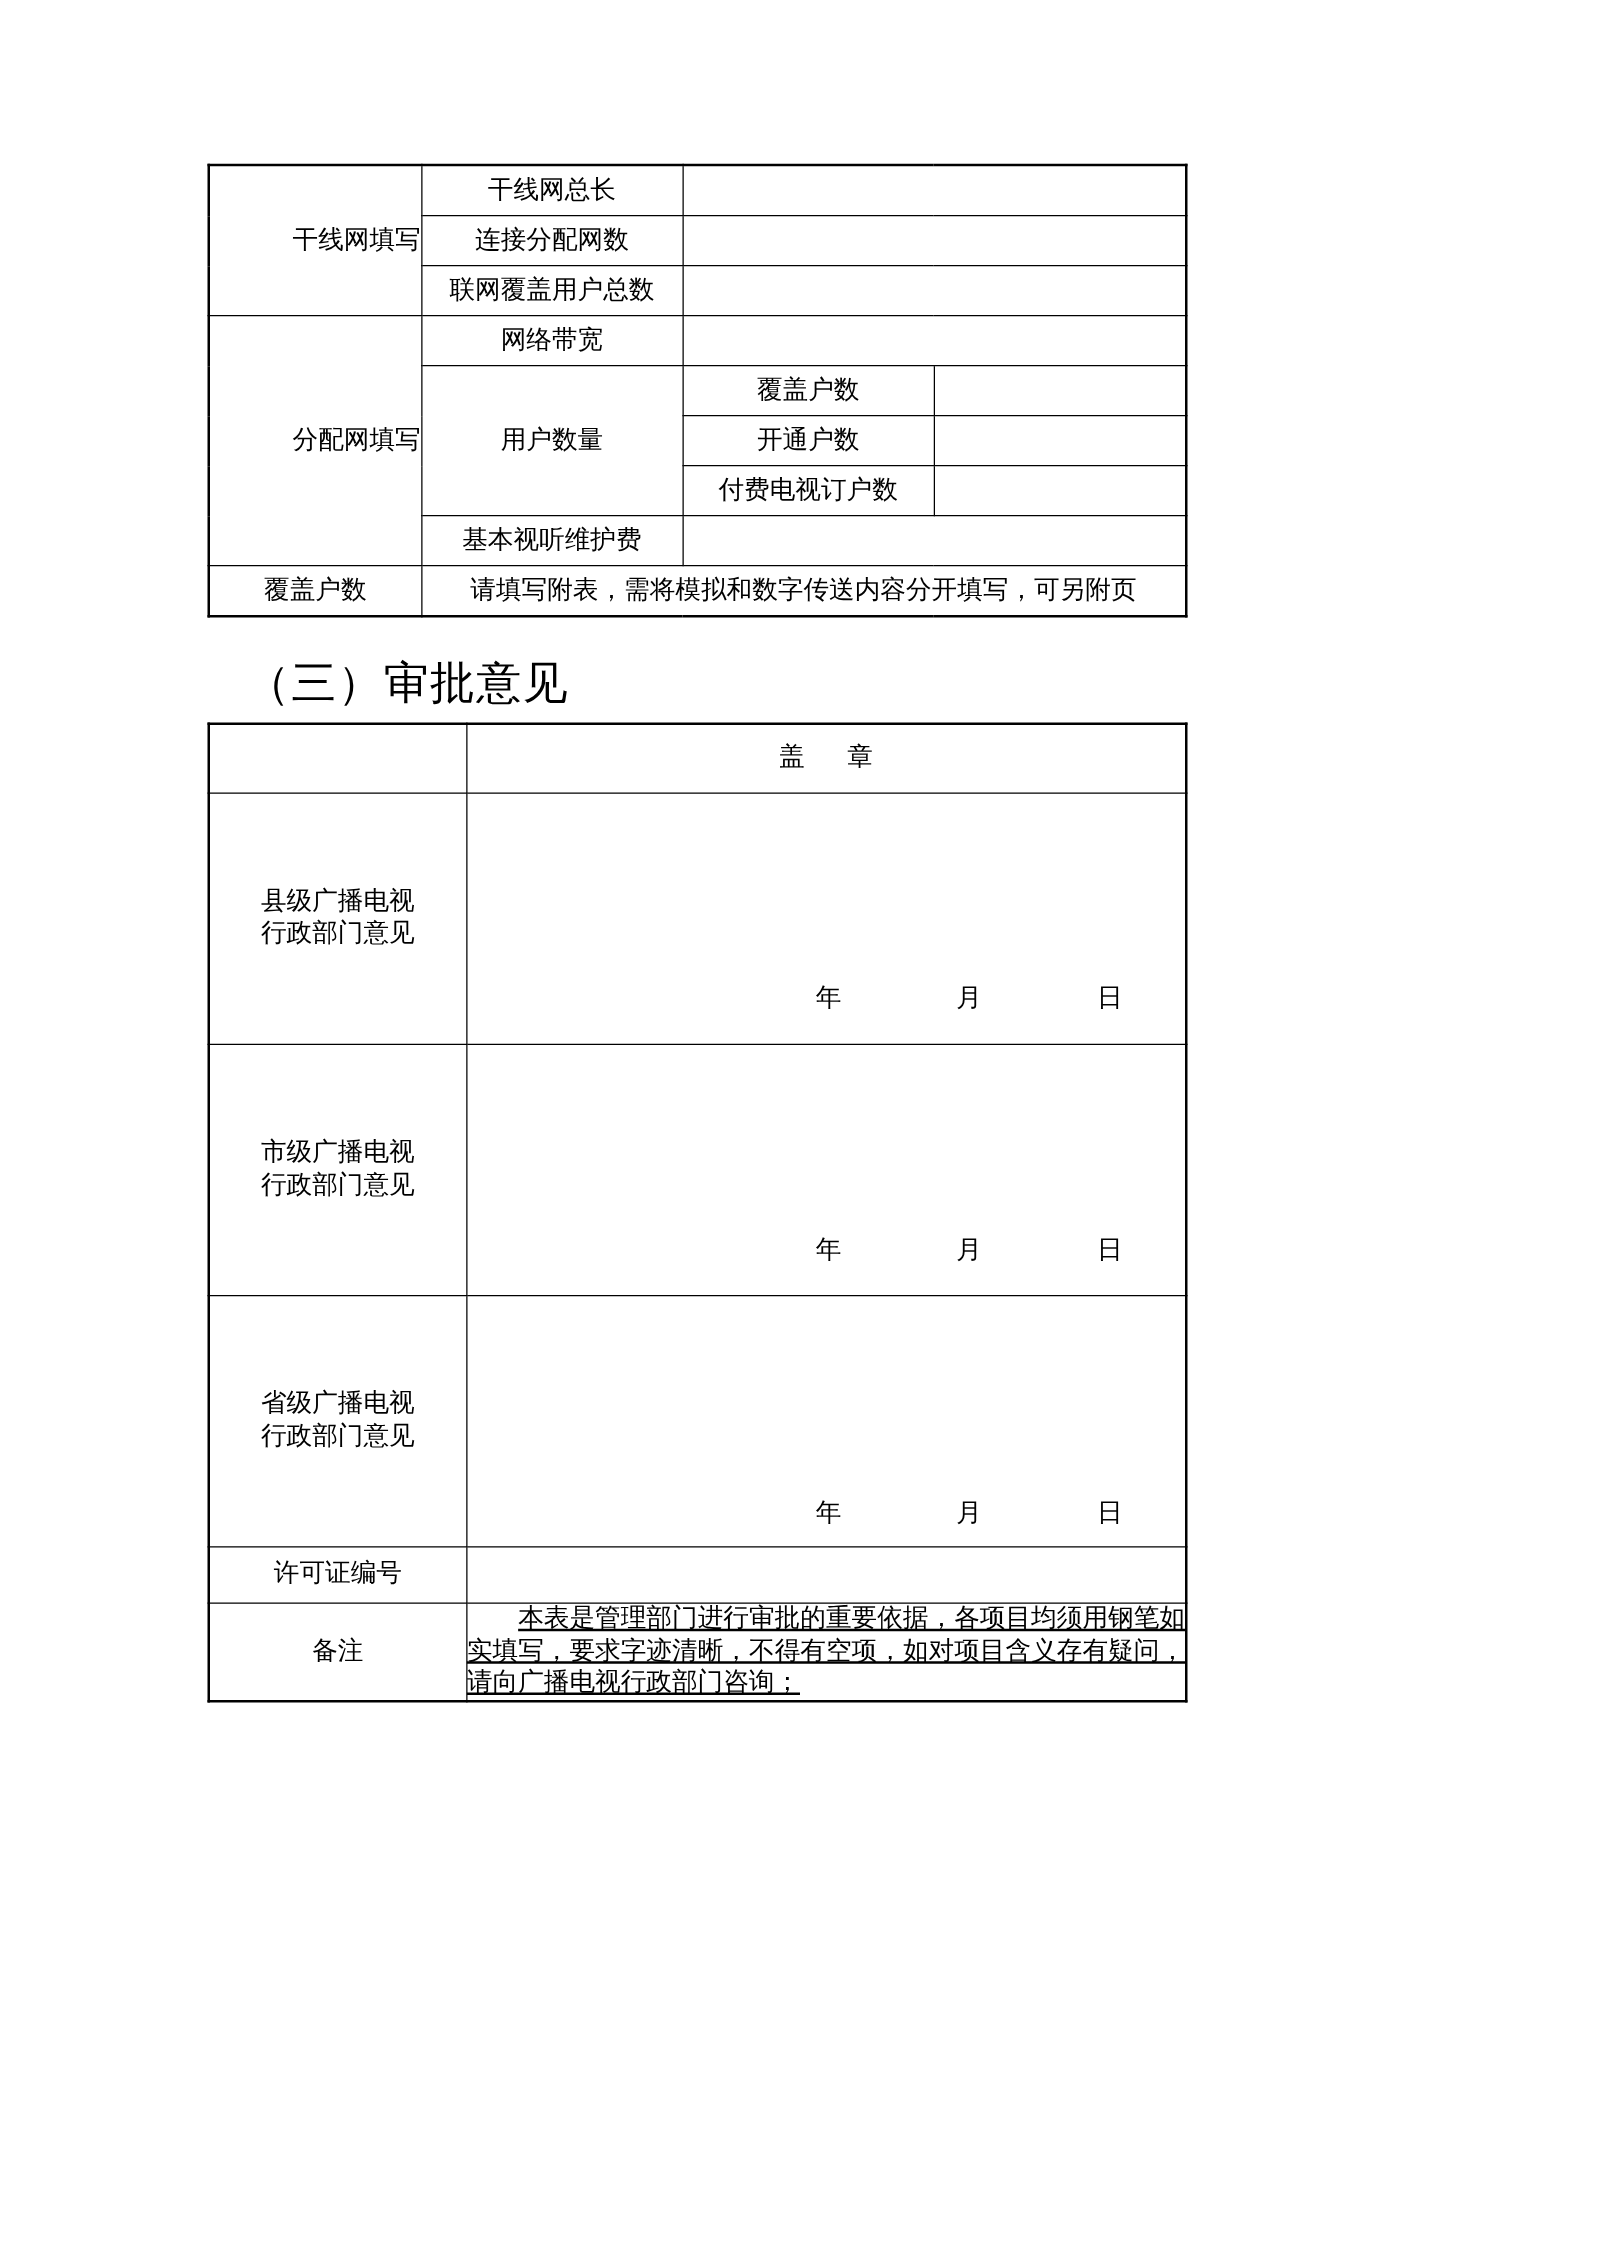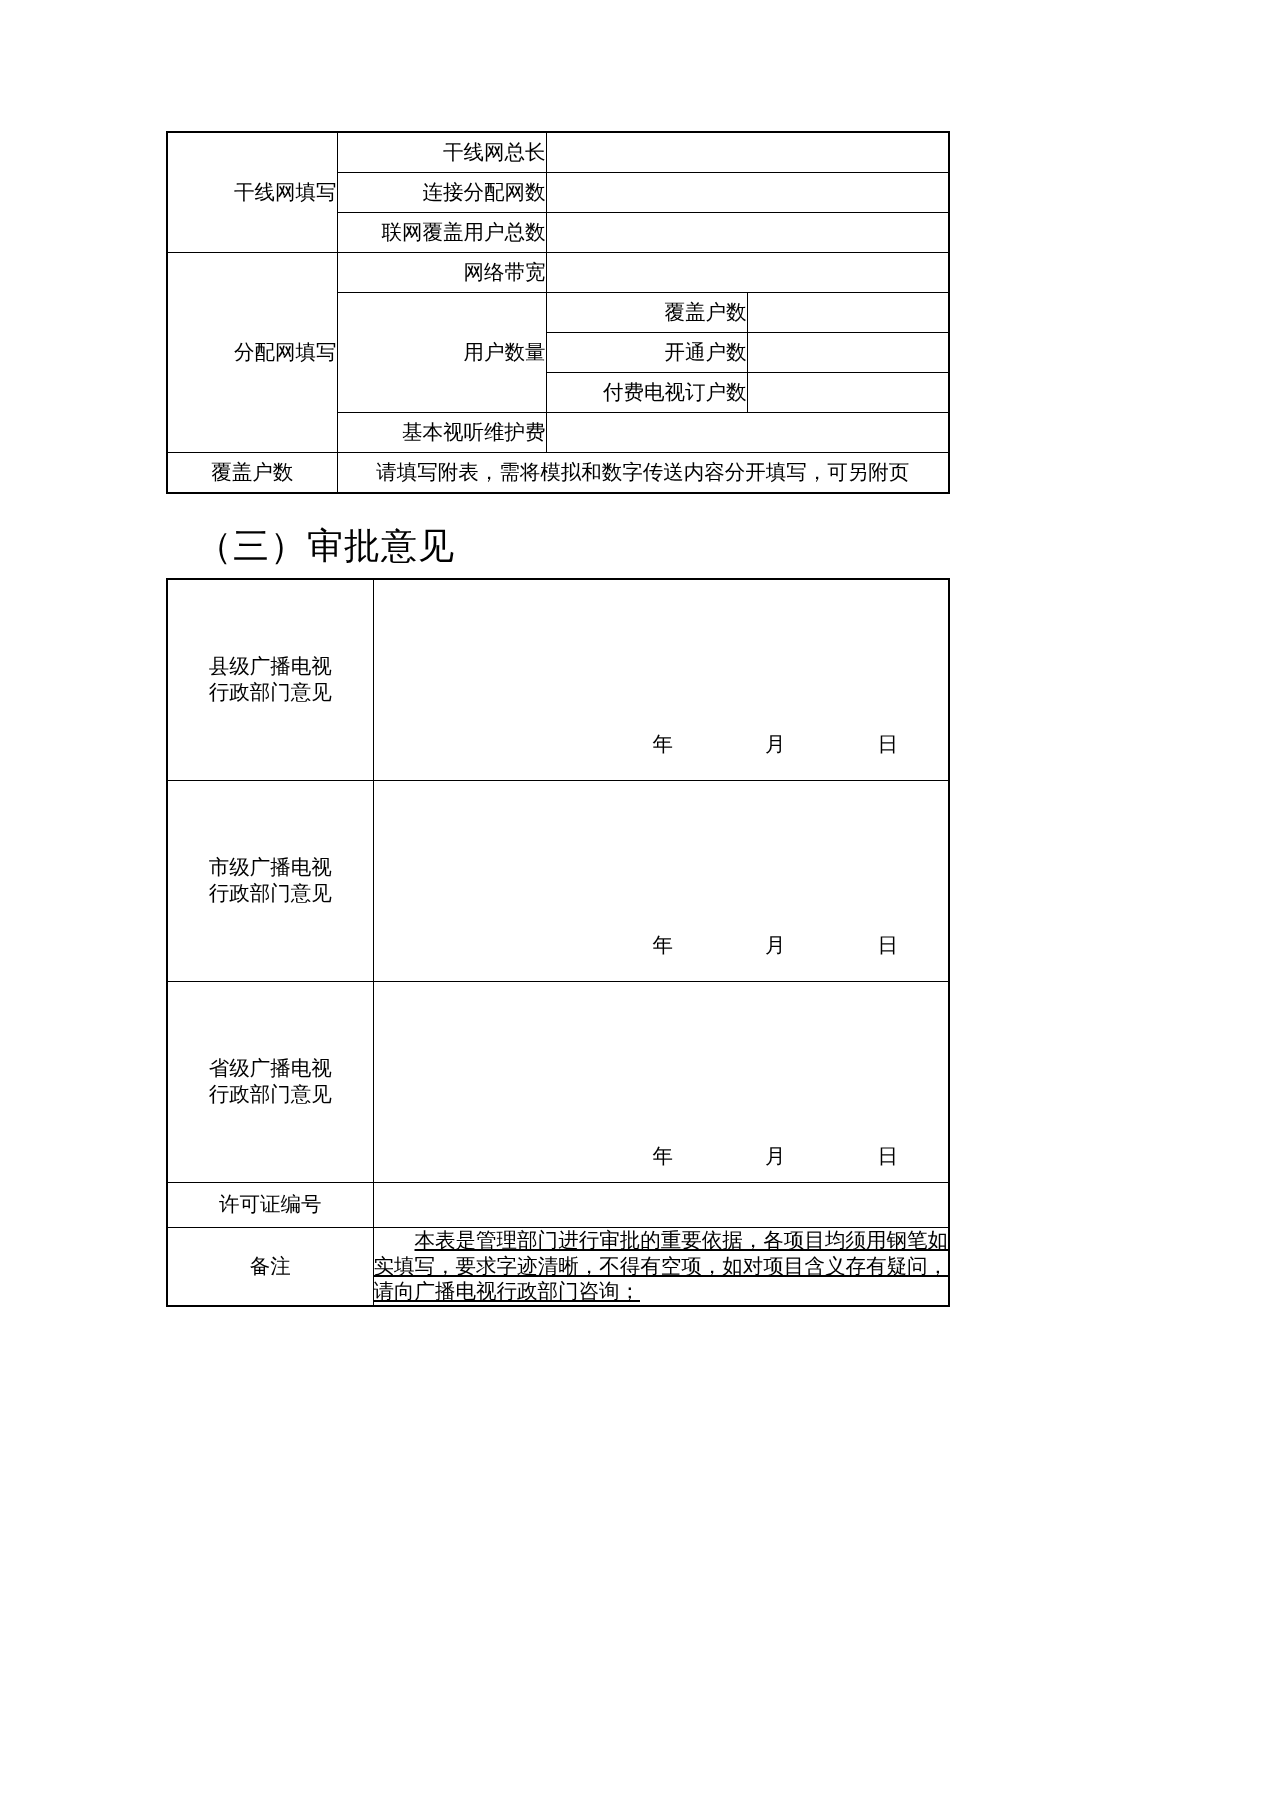--- a/index.html
+++ b/index.html
@@ -42,21 +42,21 @@
     top: 131px;
     width: 782px;
     border: 2.5px solid #000000;
   }
   #table-network td { height: 39px; }
 
   .cell-label-center {
     text-align: center;
   }
   .cell-label-indent {
-    text-align: right;
+    text-align: center;
     padding-left: 12px;
   }
   .cell-blank { }
 
   .rowgroup-label {
     text-align: right;
   }
 
   
   #section-heading {
@@ -187,20 +187,26 @@
   </table>
 
   <div id="section-heading">（三）审批意见</div>
 
   <table id="table-approval" class="tbl">
     <colgroup>
       <col style="width:206px">
       <col style="width:576px">
     </colgroup>
     <tbody>
+      <tr>
+        <td class="seal-head"></td>
+        <td class="seal-head">
+          <span>盖</span><span class="sp"></span><span>章</span>
+        </td>
+      </tr>
 
       <tr>
         <td class="approval-label">
           <div>县级广播电视</div>
           <div>行政部门意见</div>
         </td>
         <td class="opinion-cell">
           <div class="date-line">
             <span>年</span><span class="gap1"></span><span>月</span><span class="gap2"></span><span>日</span>
           </div>

